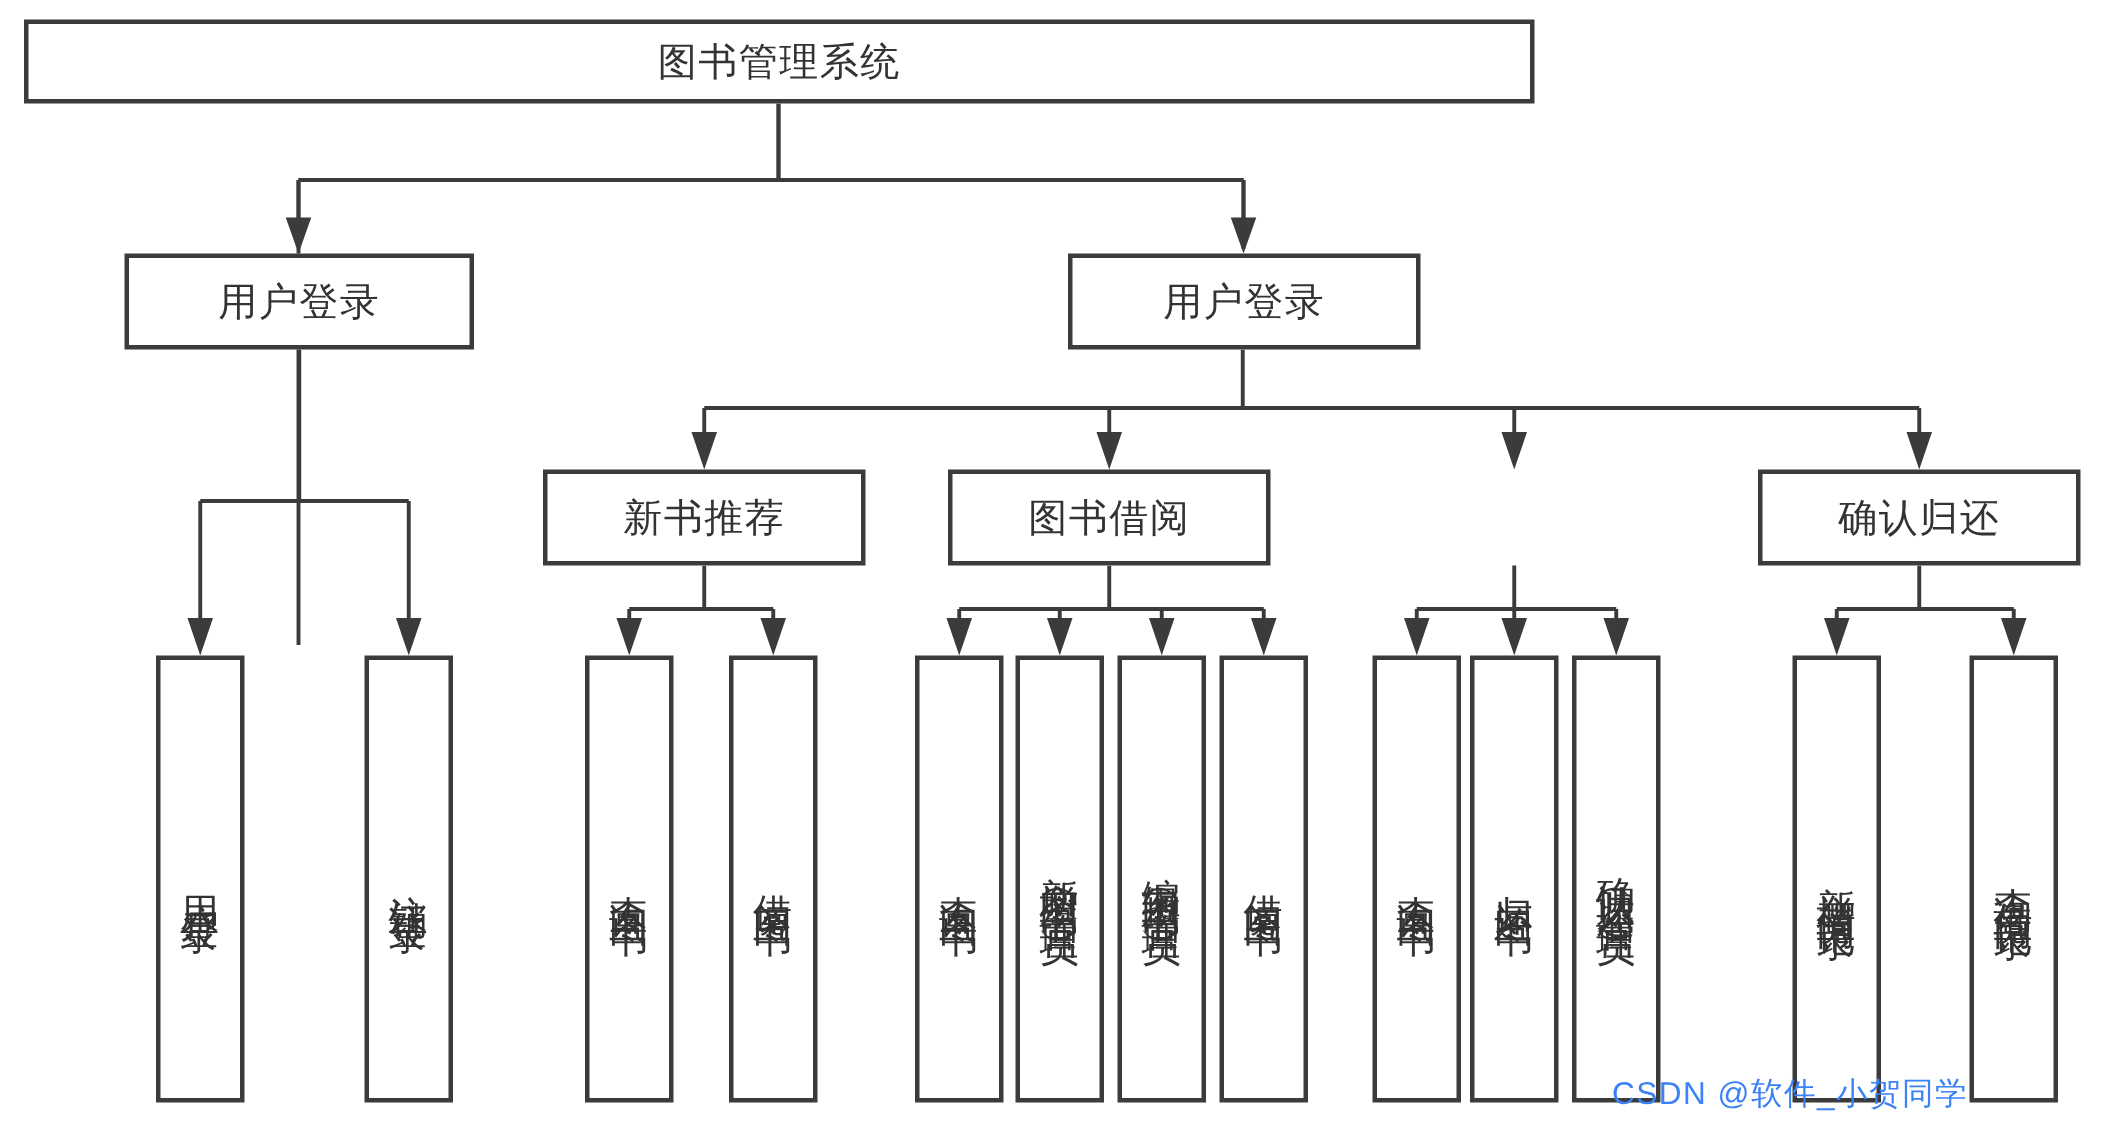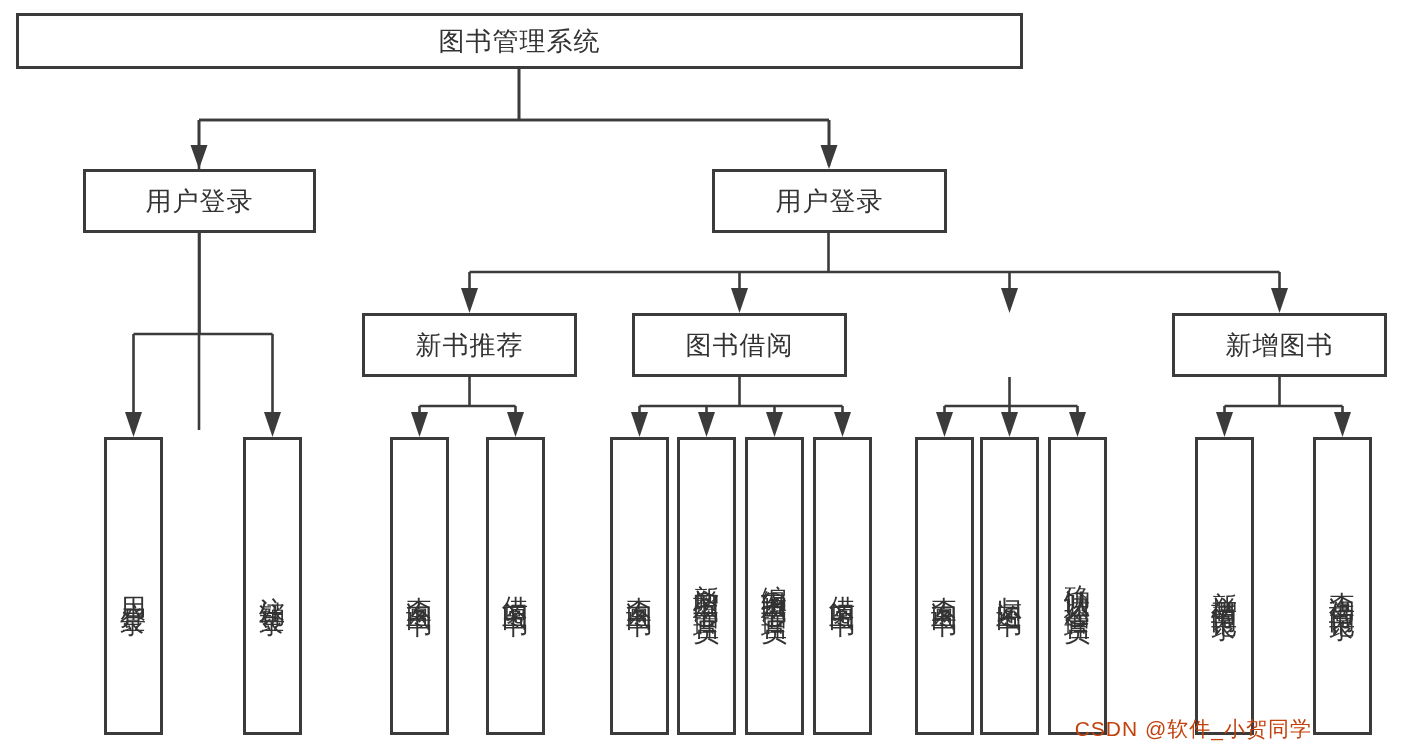--- a/index.html
+++ b/index.html
@@ -30,21 +30,21 @@
     writing-mode: vertical-rl;
     letter-spacing: 5px;
     line-height: 1;
     font-size: 26px;
   }
   #watermark {
     position: absolute;
     right: 6px;
     bottom: 4px;
     z-index: 2;
-    color: #c2410c;
+    color: #3b82f6;
     font-size: 21px;
     letter-spacing: 1px;
     white-space: nowrap;
   }
 </style>
 </head>
 <body>
 
 <div id="diagram">
 
@@ -119,21 +119,21 @@
     </g>
   </svg>
 
   <div class="box" style="left:16px;top:13px;width:1007px;height:56px">图书管理系统</div>
 
   <div class="box" style="left:83px;top:169px;width:233px;height:64px">用户登录</div>
   <div class="box" style="left:712px;top:169px;width:235px;height:64px">用户登录</div>
 
   <div class="box" style="left:362px;top:313px;width:215px;height:64px">新书推荐</div>
   <div class="box" style="left:632px;top:313px;width:215px;height:64px">图书借阅</div>
-  <div class="box" style="left:1172px;top:313px;width:215px;height:64px">新增图书</div>
+  <div class="box" style="left:1172px;top:313px;width:215px;height:64px">确认归还</div>
 
   <div class="box vbox" style="left:104px;top:437px;width:59px;height:298px">用户登录</div>
   <div class="box vbox" style="left:243px;top:437px;width:59px;height:298px">注销登录</div>
 
   <div class="box vbox" style="left:390px;top:437px;width:59px;height:298px">查询图书</div>
   <div class="box vbox" style="left:486px;top:437px;width:59px;height:298px">借阅图书</div>
 
   <div class="box vbox" style="left:610px;top:437px;width:59px;height:298px">查询图书</div>
   <div class="box vbox" style="left:677px;top:437px;width:59px;height:298px">新增图书（管理员）</div>
   <div class="box vbox" style="left:745px;top:437px;width:59px;height:298px">编辑图书（管理员）</div>

